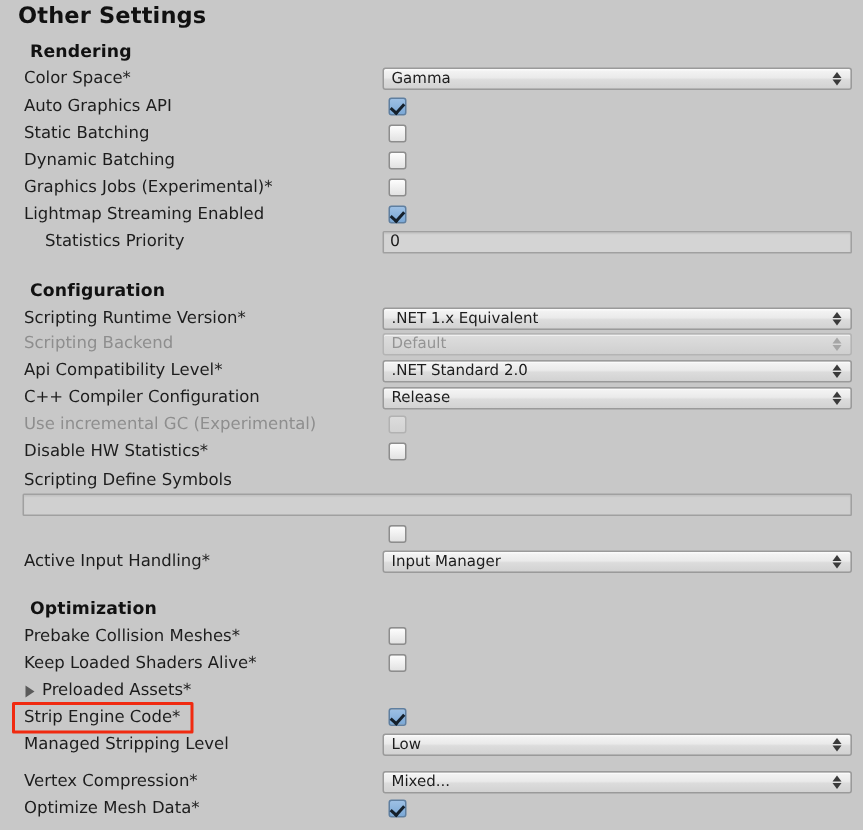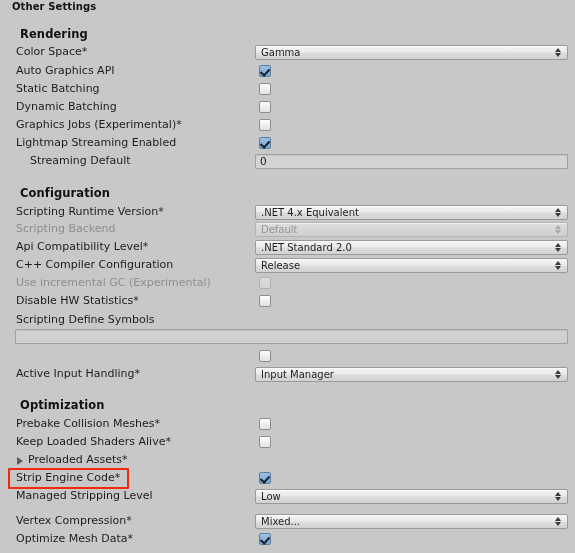--- a/index.html
+++ b/index.html
@@ -43,21 +43,21 @@
   }
   .row.indent1 .label { left: 30px; }
   .row.disabled .label { color: #8e8e8e; }
 
   
   .panel-title {
     position: absolute;
     left: 12px;
     top: 1px;
     font-weight: bold;
-    font-size: 10px;
+    font-size: 15px;
     color: #111;
     letter-spacing: 0.1px;
   }
   .section-title {
     position: relative;
     height: 20px;
     line-height: 20px;
   }
   .section-title span {
     position: absolute;
@@ -256,34 +256,34 @@
     <div class="label">Graphics Jobs (Experimental)*</div>
     <div class="checkbox"></div>
   </div>
 
   <div class="row" style="position:absolute; left:0; top:134px; width:575px;">
     <div class="label">Lightmap Streaming Enabled</div>
     <div class="checkbox checked"></div>
   </div>
 
   <div class="row indent1" style="position:absolute; left:0; top:152px; width:575px;">
-    <div class="label">Streaming Default</div>
+    <div class="label">Statistics Priority</div>
     <div class="textfield">
       <div class="tf-text">0</div>
     </div>
   </div>
 
   <div class="section-title" style="position:absolute; left:0; top:183px; width:575px;">
     <span>Configuration</span>
   </div>
 
   <div class="row" style="position:absolute; left:0; top:203px; width:575px;">
     <div class="label">Scripting Runtime Version*</div>
     <div class="dropdown">
-      <div class="dd-text">.NET 4.x Equivalent</div>
+      <div class="dd-text">.NET 1.x Equivalent</div>
       <div class="dd-arrow"></div>
     </div>
   </div>
 
   <div class="row disabled" style="position:absolute; left:0; top:220px; width:575px;">
     <div class="label">Scripting Backend</div>
     <div class="dropdown disabled">
       <div class="dd-text">Default</div>
       <div class="dd-arrow"></div>
     </div>

